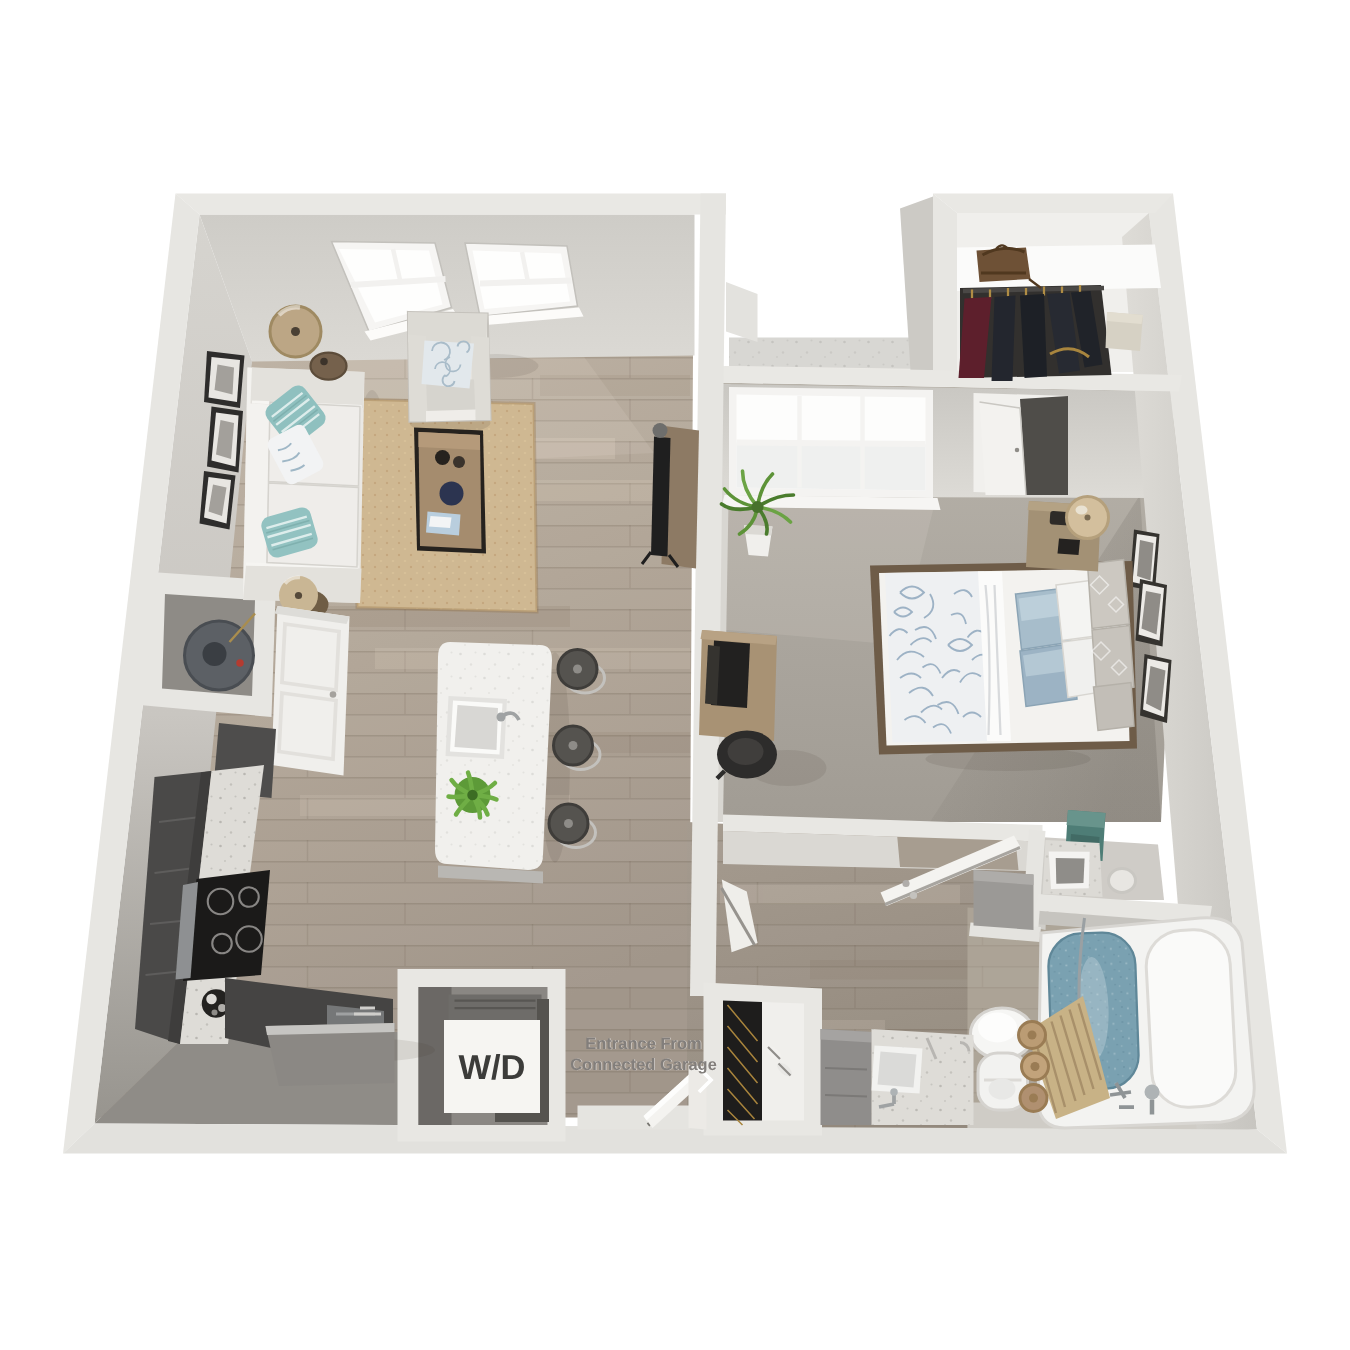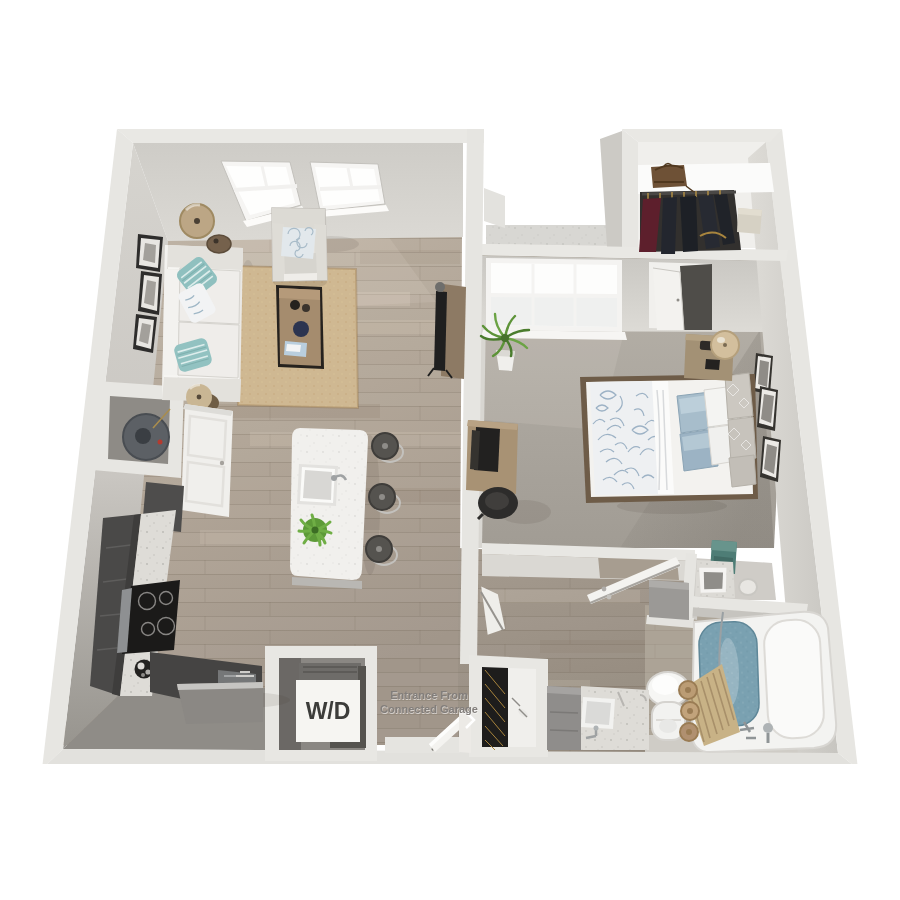--- a/index.html
+++ b/index.html
@@ -1,16 +1,16 @@
 <!DOCTYPE html>
 <html><head>
 <meta charset="utf-8">
 <style>
 html,body{margin:0;padding:0;background:#ffffff;}
-#page{width:900px;height:764px;position:relative;font-family:"Liberation Sans",sans-serif;}
+#page{width:900px;height:900px;position:relative;font-family:"Liberation Sans",sans-serif;}
 svg{display:block}
 </style>
 </head>
 <body>
 <div id="page">
 <svg width="900" height="900" viewBox="0 0 900 900">
 <defs>
 <linearGradient id="gLeftFace" x1="0" y1="0" x2="0" y2="1">
  <stop offset="0" stop-color="#d6d4cf"></stop>
           <stop offset="0.55" stop-color="#c9c6c1"></stop>

